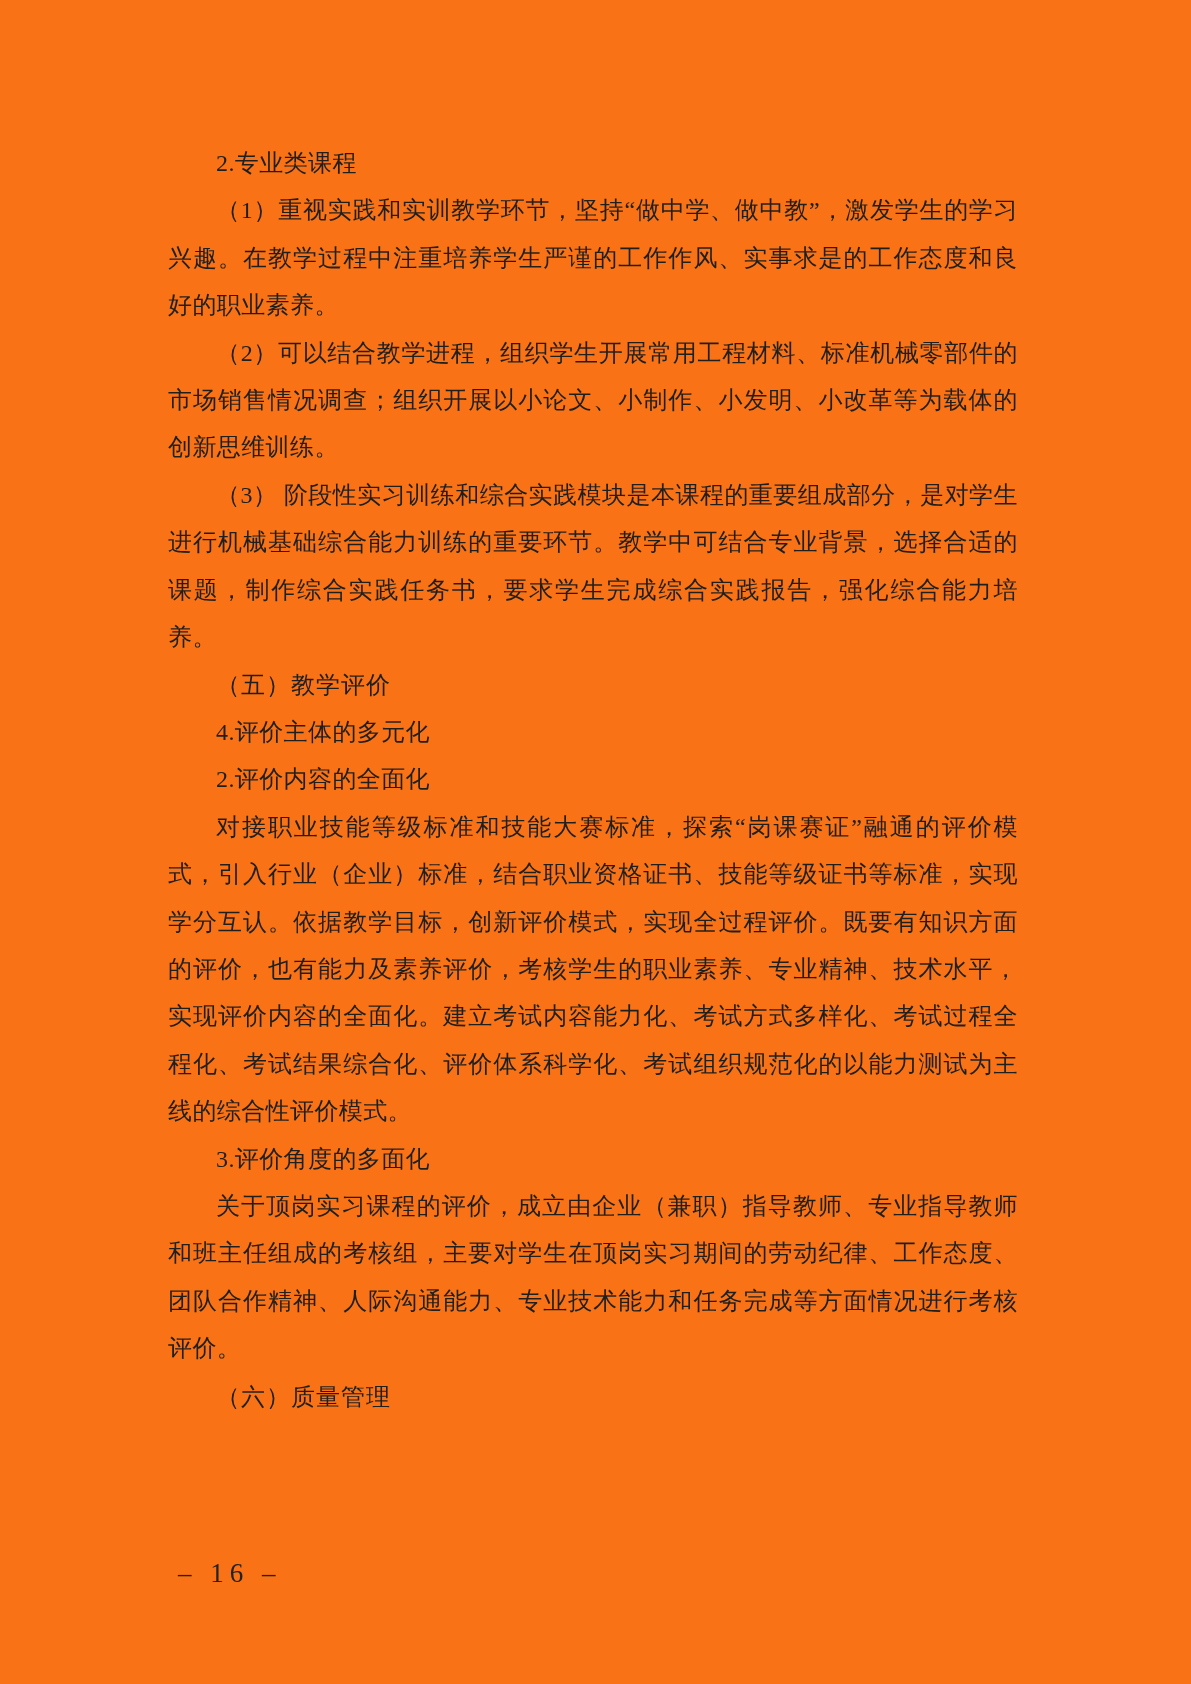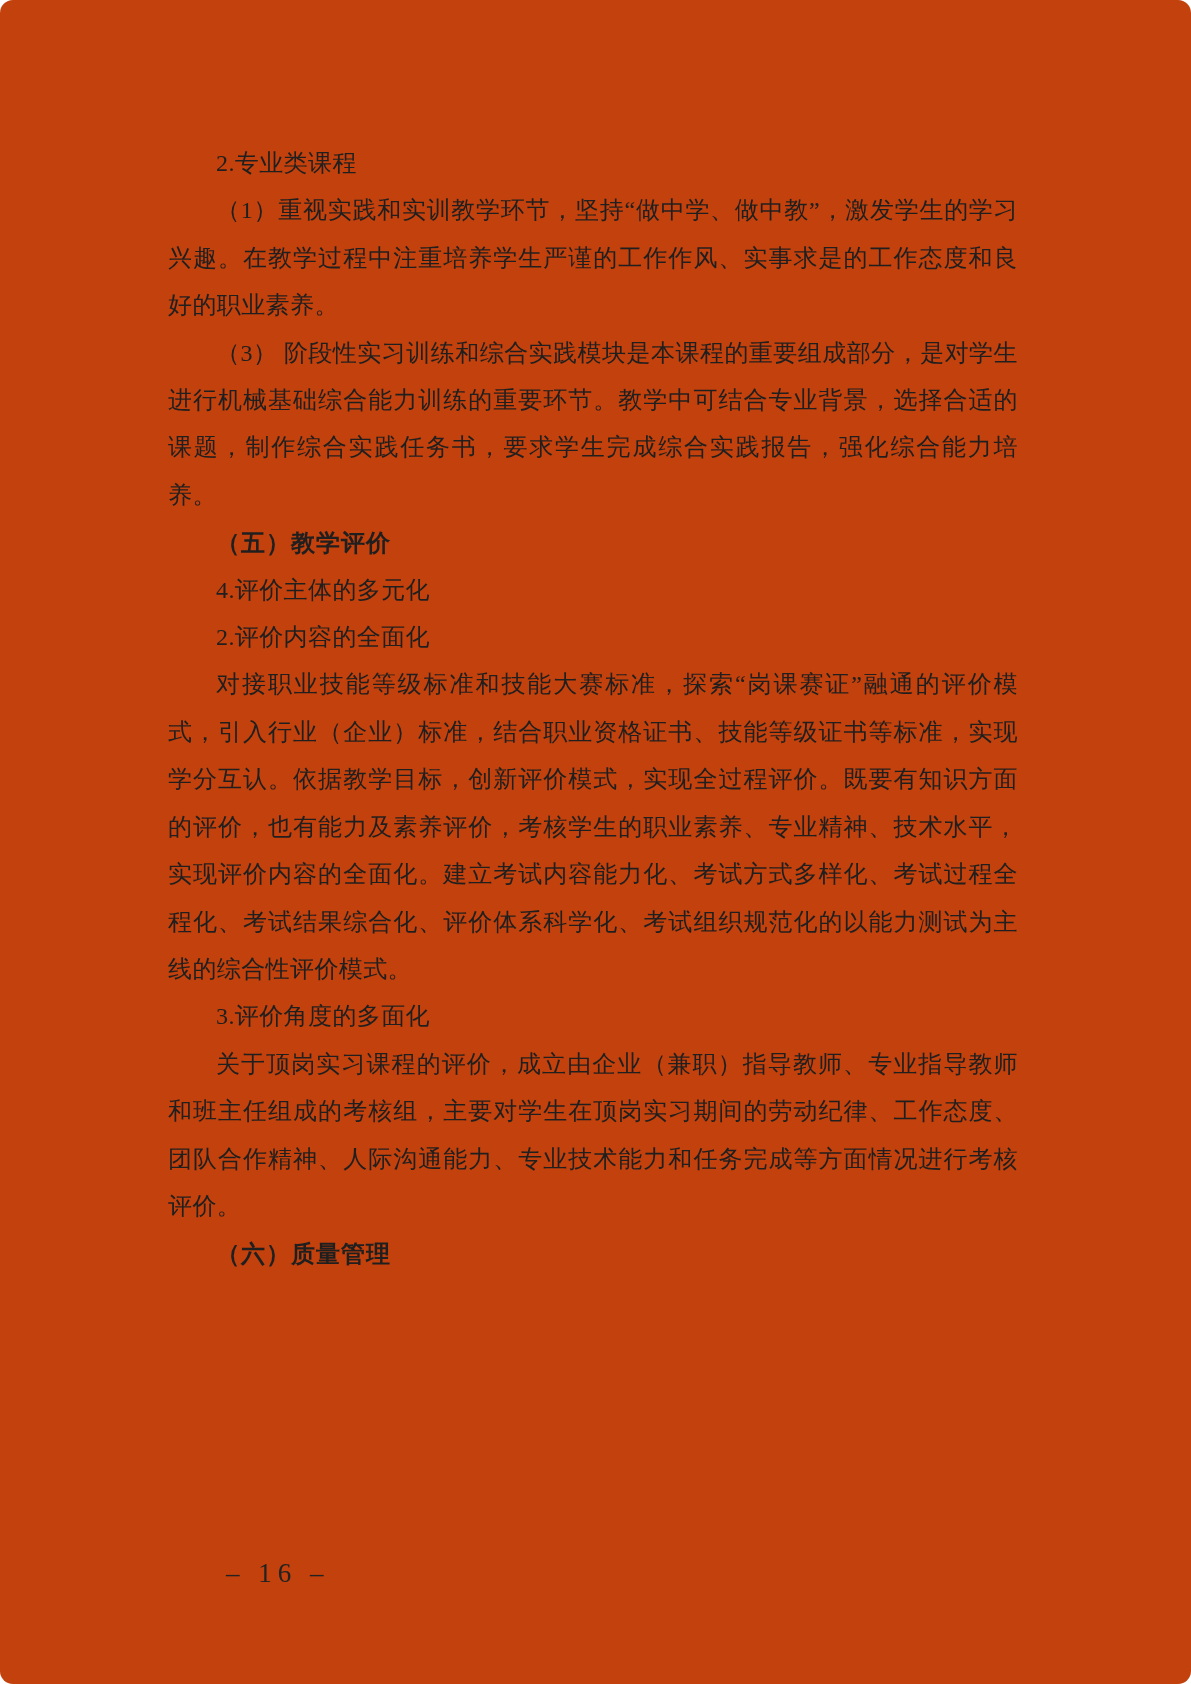--- a/index.html
+++ b/index.html
@@ -11,62 +11,61 @@
     width: 1191px;
     height: 1684px;
     position: relative;
     overflow: hidden;
     font-family: "Liberation Serif", "DejaVu Serif", serif;
     color: #1f1f1f;
   }
   .page {
     position: absolute;
     inset: 0;
-    background: #c2410c;
-    border-radius: 13px;
+    background: #f97316;
   }
   .content {
     position: absolute;
     left: 168px;
     top: 140px;
     width: 850px;
   }
   .content p {
     margin: 0;
     font-size: 24px;
     line-height: 47.4px;
     text-align: justify;
     text-indent: 2em;
     letter-spacing: 0.4px;
     word-break: break-all;
   }
   .content p.heading {
-    font-weight: 700;
+    font-weight: 400;
     font-family: "Liberation Sans", "DejaVu Sans", sans-serif;
     letter-spacing: 1px;
   }
   .page-number {
     position: absolute;
     left: 178px;
     top: 1558px;
     font-size: 27px;
     letter-spacing: 6px;
     color: #222222;
     font-family: "Liberation Serif", "DejaVu Serif", serif;
-    margin-left: 48px;
   }
 </style>
 </head>
 <body>
 
 <div class="page">
 
   <div class="content">
     <p class="num">2.专业类课程</p>
     <p class="para">（1）重视实践和实训教学环节，坚持“做中学、做中教”，激发学生的学习兴趣。在教学过程中注重培养学生严谨的工作作风、实事求是的工作态度和良好的职业素养。</p>
+    <p class="para">（2）可以结合教学进程，组织学生开展常用工程材料、标准机械零部件的市场销售情况调查；组织开展以小论文、小制作、小发明、小改革等为载体的创新思维训练。</p>
     <p class="para">（3） 阶段性实习训练和综合实践模块是本课程的重要组成部分，是对学生进行机械基础综合能力训练的重要环节。教学中可结合专业背景，选择合适的课题，制作综合实践任务书，要求学生完成综合实践报告，强化综合能力培养。</p>
     <p class="heading">（五）教学评价</p>
     <p class="num">4.评价主体的多元化</p>
     <p class="num">2.评价内容的全面化</p>
     <p class="para">对接职业技能等级标准和技能大赛标准，探索“岗课赛证”融通的评价模式，引入行业（企业）标准，结合职业资格证书、技能等级证书等标准，实现学分互认。依据教学目标，创新评价模式，实现全过程评价。既要有知识方面的评价，也有能力及素养评价，考核学生的职业素养、专业精神、技术水平，实现评价内容的全面化。建立考试内容能力化、考试方式多样化、考试过程全程化、考试结果综合化、评价体系科学化、考试组织规范化的以能力测试为主线的综合性评价模式。</p>
     <p class="num">3.评价角度的多面化</p>
     <p class="para">关于顶岗实习课程的评价，成立由企业（兼职）指导教师、专业指导教师和班主任组成的考核组，主要对学生在顶岗实习期间的劳动纪律、工作态度、团队合作精神、人际沟通能力、专业技术能力和任务完成等方面情况进行考核评价。</p>
     <p class="heading">（六）质量管理</p>
   </div>
 

